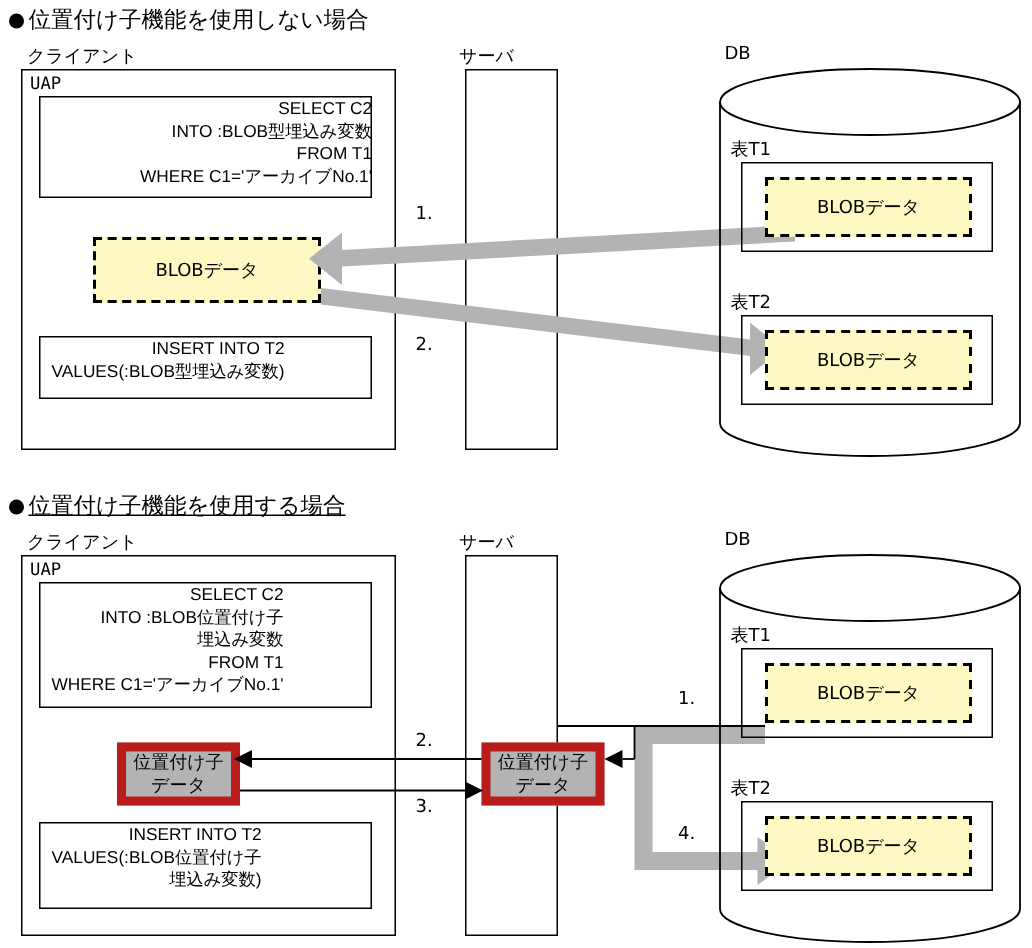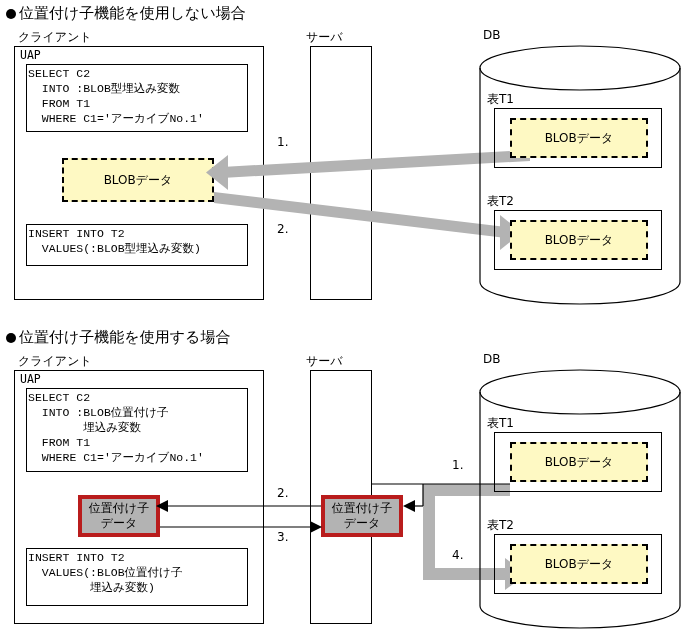--- a/index.html
+++ b/index.html
@@ -7,25 +7,25 @@
        font-family:"DejaVu Sans","Liberation Sans",sans-serif;
        color:#000;-webkit-font-smoothing:none;}
   .abs{position:absolute;}
   .lbl{font-size:12px;line-height:14px;white-space:pre;}
   .sec-head{font-size:15px;line-height:15px;white-space:pre;}
   .bullet{display:inline-block;width:10px;height:10px;border-radius:50%;
           background:#000;margin-right:3px;vertical-align:-1px;}
   .box{border:1px solid #000;box-sizing:border-box;background:transparent;}
   .code{font-family:"DejaVu Sans Mono","Liberation Mono",monospace;
         font-size:11.5px;line-height:15px;white-space:pre;}
-  .jp{font-family:Liberation Mono, monospace;}
+  .jp{font-family:Liberation Sans, sans-serif;text-align:right;}
   .blobbox{border:2px dashed #000;background:#fef9c3;box-sizing:border-box;
            display:flex;align-items:center;justify-content:center;
            font-size:12px;white-space:pre;}
-  .locbox{border:4px solid #b91c1c;background:#b3b3b3;box-sizing:border-box;
+  .locbox{border:6px solid #b91c1c;background:#b3b3b3;box-sizing:border-box;
           display:flex;flex-direction:column;align-items:center;
           justify-content:center;font-size:12px;line-height:15px;white-space:pre;}
   svg{position:absolute;left:0;top:0;overflow:visible;}
   .thin{stroke:#000;stroke-width:1.2;fill:none;}
   .cyl{stroke:#000;stroke-width:1.2;fill:none;}
   .gray{fill:#b3b3b3;}
   .num{font-size:12px;white-space:pre;}
 </style>
 </head>
 <body>
@@ -69,21 +69,21 @@
 </svg>
 
 <div class="abs lbl" style="left:487px;top:92px;">表T1</div>
 <div class="abs box" style="left:494px;top:108px;width:168px;height:60px;"></div>
 <div class="abs blobbox" style="left:510px;top:118px;width:138px;height:40px;">BLOBデータ</div>
 
 <div class="abs lbl" style="left:487px;top:194px;">表T2</div>
 <div class="abs box" style="left:494px;top:210px;width:168px;height:60px;"></div>
 <div class="abs blobbox" style="left:510px;top:220px;width:138px;height:40px;">BLOBデータ</div>
 
-<div class="abs sec-head" style="left:6px;top:330px;"><span class="bullet"></span><span>位置付け子機能を使用する場合</span></div>
+<div class="abs sec-head" style="left:6px;top:330px;text-decoration:underline;"><span class="bullet"></span><span>位置付け子機能を使用する場合</span></div>
 
 <div class="abs lbl" style="left:18px;top:354px;">クライアント</div>
 <div class="abs lbl" style="left:306px;top:354px;">サーバ</div>
 <div class="abs lbl" style="left:483px;top:352px;">DB</div>
 
 <div class="abs box" style="left:14px;top:370px;width:250px;height:254px;"></div>
 <div class="abs code" style="left:20px;top:372px;">UAP</div>
 <div class="abs box" style="left:26px;top:388px;width:222px;height:84px;"></div>
 <div class="abs code jp" style="left:28px;top:390px;">SELECT C2
   INTO :BLOB位置付け子

